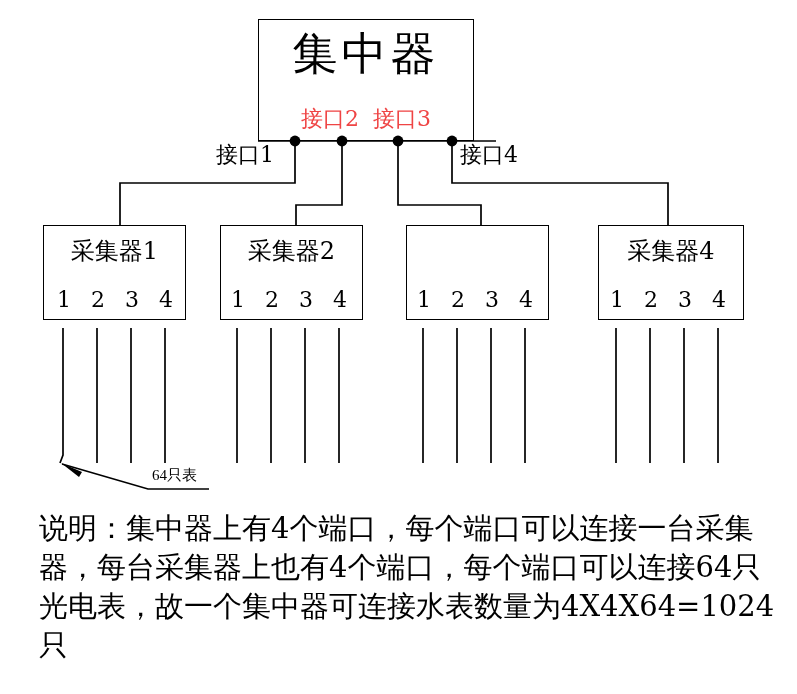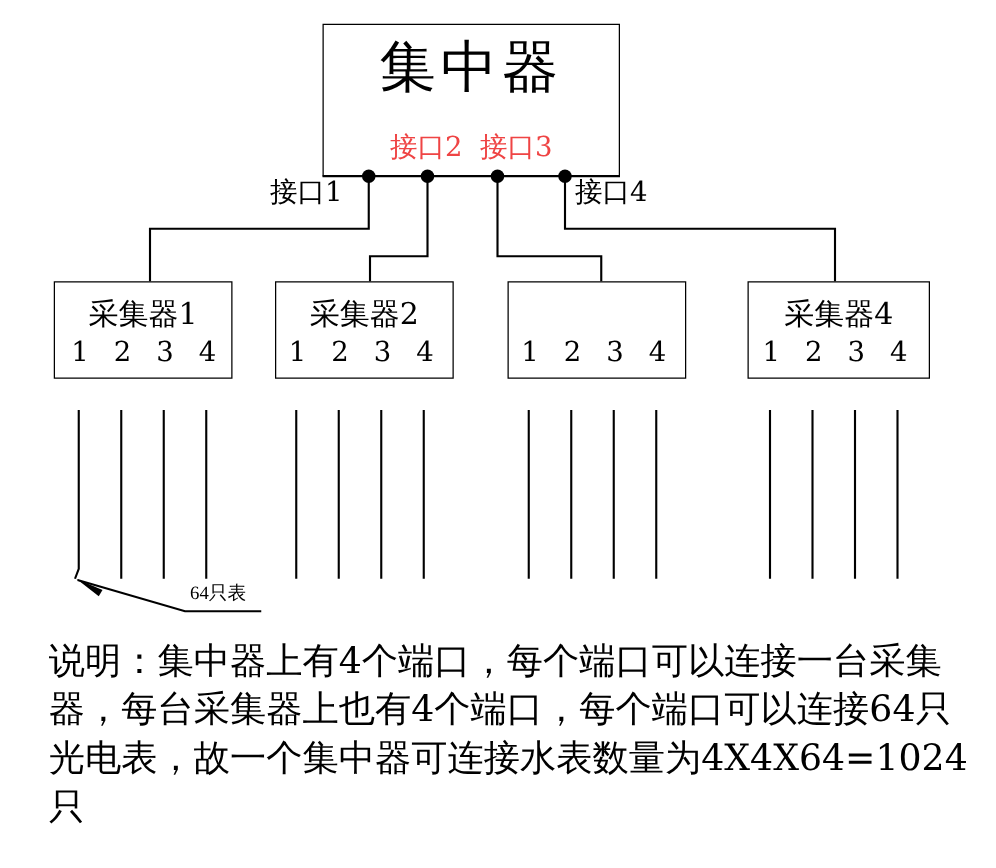--- a/index.html
+++ b/index.html
@@ -26,21 +26,21 @@
   }
   .node-box {
     position: absolute;
     box-sizing: border-box;
     border: 1.6px solid #000000;
     background: transparent;
   }
   .hub-box {
     left: 258px;
     top: 19px;
-    width: 238px;
+    width: 216px;
     height: 122px;
   }
   .hub-title {
     position: absolute;
     left: 0;
     top: 6px;
     width: 100%;
     text-align: center;
     font-family: "DejaVu Serif", "Liberation Serif", serif;
     font-size: 45px;
@@ -61,21 +61,21 @@
     color: #ef4444;
     white-space: nowrap;
   }
   .hub-ports .gap {
     display: inline-block;
     width: 14px;
   }
   .collector-box {
     top: 225px;
     width: 143px;
-    height: 78px;
+    height: 95px;
     text-decoration: underline;
   }
   .collector-title {
     position: absolute;
     left: 0;
     top: 10px;
     width: 100%;
     text-align: center;
     font-family: "DejaVu Serif", "Liberation Serif", serif;
     font-size: 24px;

